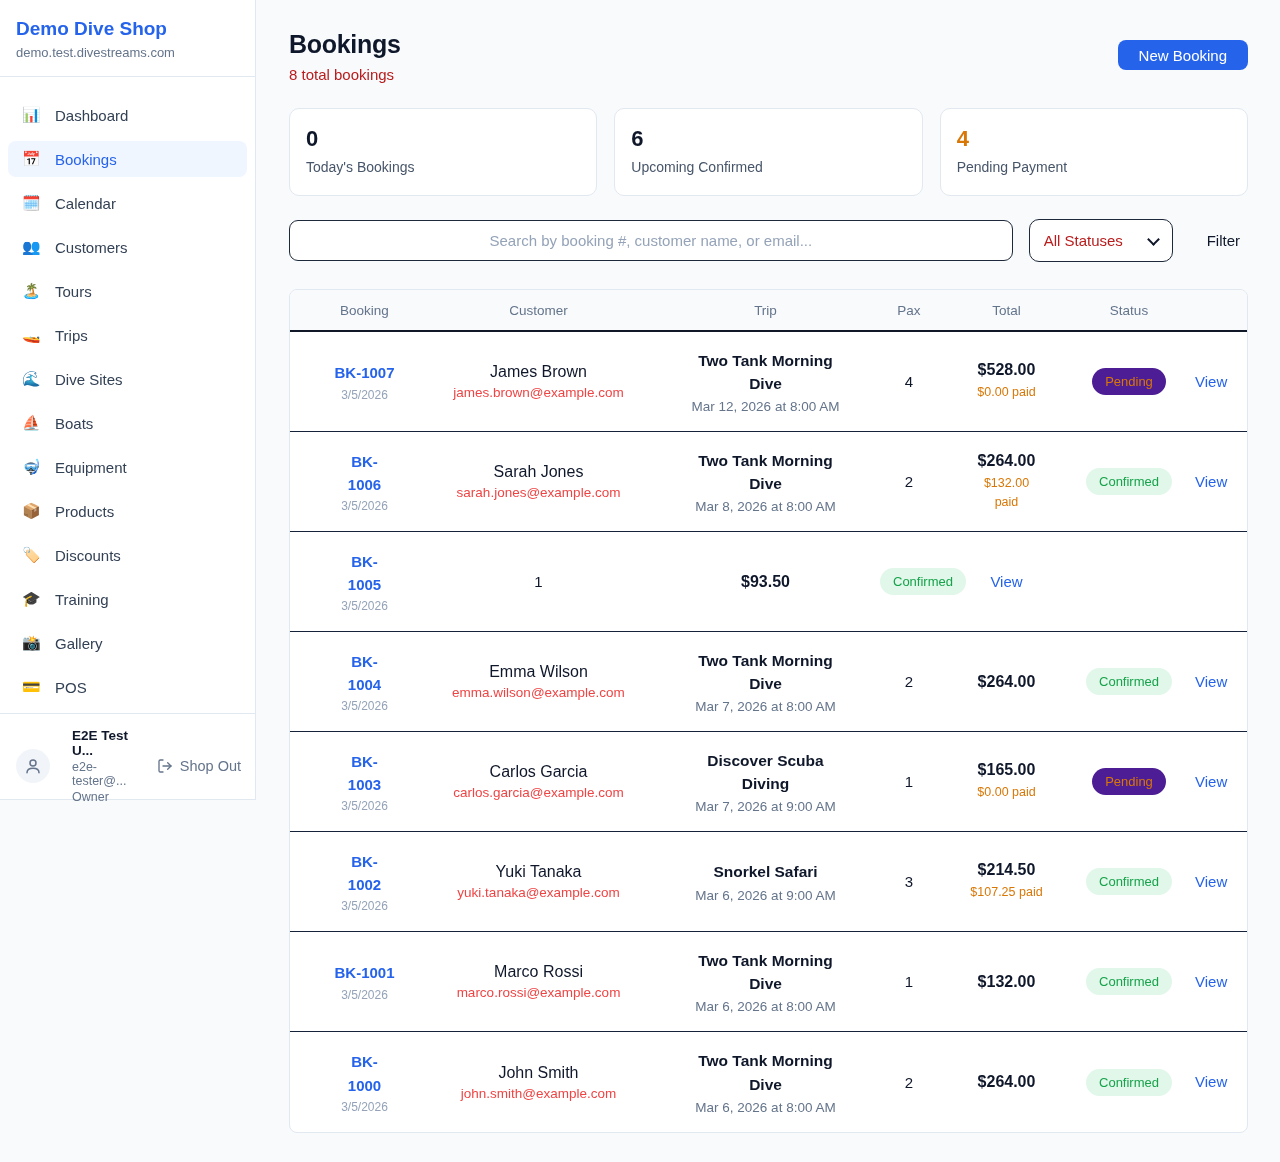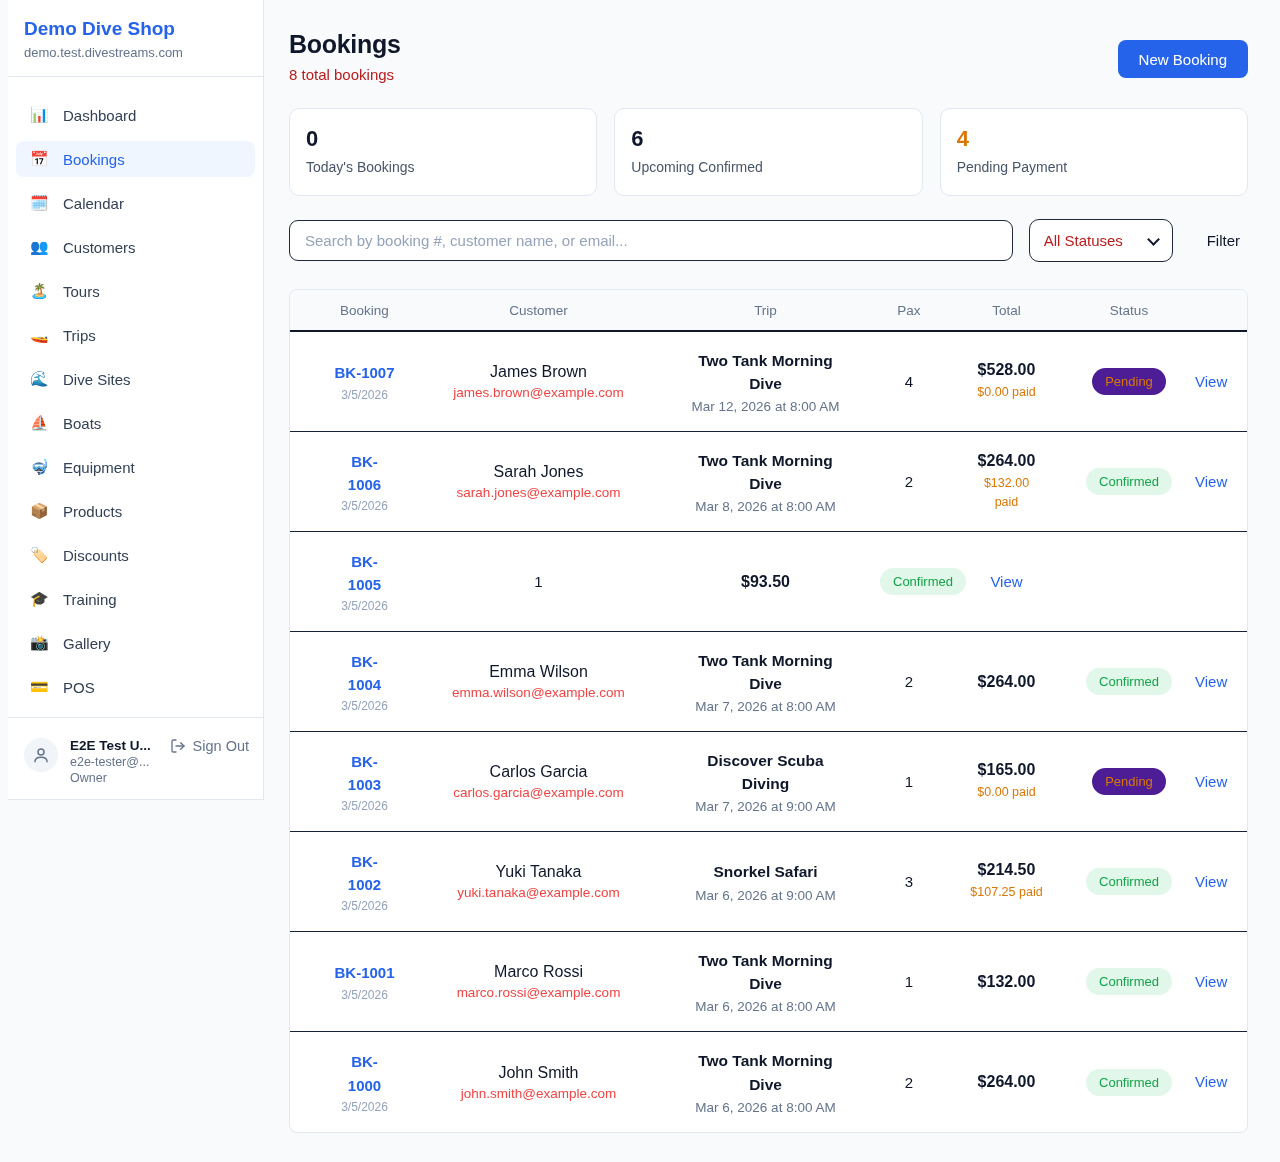--- a/index.html
+++ b/index.html
@@ -8,40 +8,40 @@
     font-family:"Liberation Sans", sans-serif;
     background:#f8fafc;
     color:#0f172a;
     position:relative;
     overflow:hidden;
   }
   a { text-decoration:none; cursor:pointer; }
 
   
   .sidebar {
-    position:absolute; left:8px; top:0; width:256px; height:800px;
+    position:absolute; left:0; top:0; width:256px; height:800px;
     background:#ffffff;
     border-right:1px solid #e2e8f0;
     border-bottom:1px solid #e2e8f0;
     display:flex; flex-direction:column;
   }
   .sidebar-header { padding:18px 16px 16px 16px; border-bottom:1px solid #e2e8f0; }
   .shop-name { color:var(--accent,#2563eb); font-size:19px; font-weight:700; }
   .shop-domain { color:#64748b; font-size:13px; margin-top:5px; }
   .nav { padding:20px 8px 0 8px; flex:1; }
   .nav-item {
     display:flex; align-items:center; gap:13px;
     height:36px; padding:0 14px; margin-bottom:8px;
     border-radius:8px; color:#334155; font-size:15px; cursor:pointer;
   }
   .nav-item.active { background:#eff6ff; color:var(--accent,#2563eb); font-weight:500; }
   .nav-icon { width:20px; font-size:15px; text-align:center; }
   .user-row {
-    border-top:1px solid #e2e8f0; padding:20px 14px 14px 16px;
-    display:flex; align-items:flex-start; gap:12px;
+    border-top:1px solid #e2e8f0; padding:14px 14px 14px 16px;
+    display:flex; align-items:center; gap:22px;
   }
   .avatar {
     width:34px; height:34px; border-radius:50%; background:#f1f5f9;
     display:flex; align-items:center; justify-content:center; flex:none;
   }
   .user-info { flex:1; min-width:0; }
   .user-name { font-size:13.5px; font-weight:700; color:#0f172a; }
   .user-email, .user-role { font-size:12.5px; color:#64748b; margin-top:2px; }
   .signout {
     display:flex; align-items:center; gap:7px; color:#64748b;
@@ -50,37 +50,38 @@
   }
 
   
   .main { margin-left:256px; padding:30px 32px 32px 33px; }
   .page-header { display:flex; justify-content:space-between; align-items:flex-start; }
   .page-title { font-size:25px; font-weight:700; color:#0f172a; letter-spacing:-0.3px; }
   .page-subtitle { font-size:15px; color:#b91c1c; margin-top:7px; }
   .btn-primary {
     background:var(--accent,#2563eb); color:#fff; border:none; cursor:pointer;
     font-family:inherit; font-size:15px; font-weight:500;
-    padding:0 21px; height:38px; border-radius:8px; margin-top:10px;
+    padding:0 21px; height:30px; border-radius:8px; margin-top:10px;
   }
 
   .stats-row { display:grid; grid-template-columns:1fr 1fr 1fr; gap:17px; margin-top:25px; }
   .stat-card {
     background:#fff; border:1px solid #e2e8f0; border-radius:10px;
     padding:17px 16px; height:88px;
   }
   .stat-value { font-size:22px; font-weight:700; color:#0f172a; }
   .stat-value.accent { color:var(--pending,#d97706); }
   .stat-label { font-size:14px; color:#475569; margin-top:7px; }
 
   .filter-row { display:flex; align-items:center; margin-top:23px; }
   .search-input {
     flex:1; height:41px; border:1.5px solid #1e293b; border-radius:9px;
     padding:12px 15px; font-size:15px; font-family:inherit; color:#0f172a; background:#fff;
     outline:none;
+    text-align:center;
   }
   .search-input::placeholder { color:#94a3b8; }
   .select-wrap { position:relative; margin-left:16px; }
   .status-select {
     -webkit-appearance:none; appearance:none;
     height:43px; width:144px; background:#fff;
     border:1.5px solid #1e293b; border-radius:10px;
     padding:0 30px 0 14px; font-size:15px; font-family:inherit; color:#b91c1c; cursor:pointer;
   }
   .select-wrap::after {
@@ -203,21 +204,21 @@
       <div class="user-name">E2E Test U...</div>
       <div class="user-email">e2e-tester@...</div>
       <div class="user-role">Owner</div>
     </div>
     <button class="signout">
       <svg width="16" height="16" viewBox="0 0 24 24" fill="none" stroke="currentColor" stroke-width="2" stroke-linecap="round" stroke-linejoin="round">
         <path d="M9 21H5a2 2 0 0 1-2-2V5a2 2 0 0 1 2-2h4"></path>
           <polyline points="16 17 21 12 16 7"></polyline>
           <line x1="21" y1="12" x2="9" y2="12"></line>
       </svg>
-      <span>Sign Out</span>
+      <span>Shop Out</span>
     </button>
   </div>
 </aside>
 
 <main class="main">
 
   <div class="page-header">
     <div>
       <h1 class="page-title">Bookings</h1>
       <div class="page-subtitle">8 total bookings</div>

